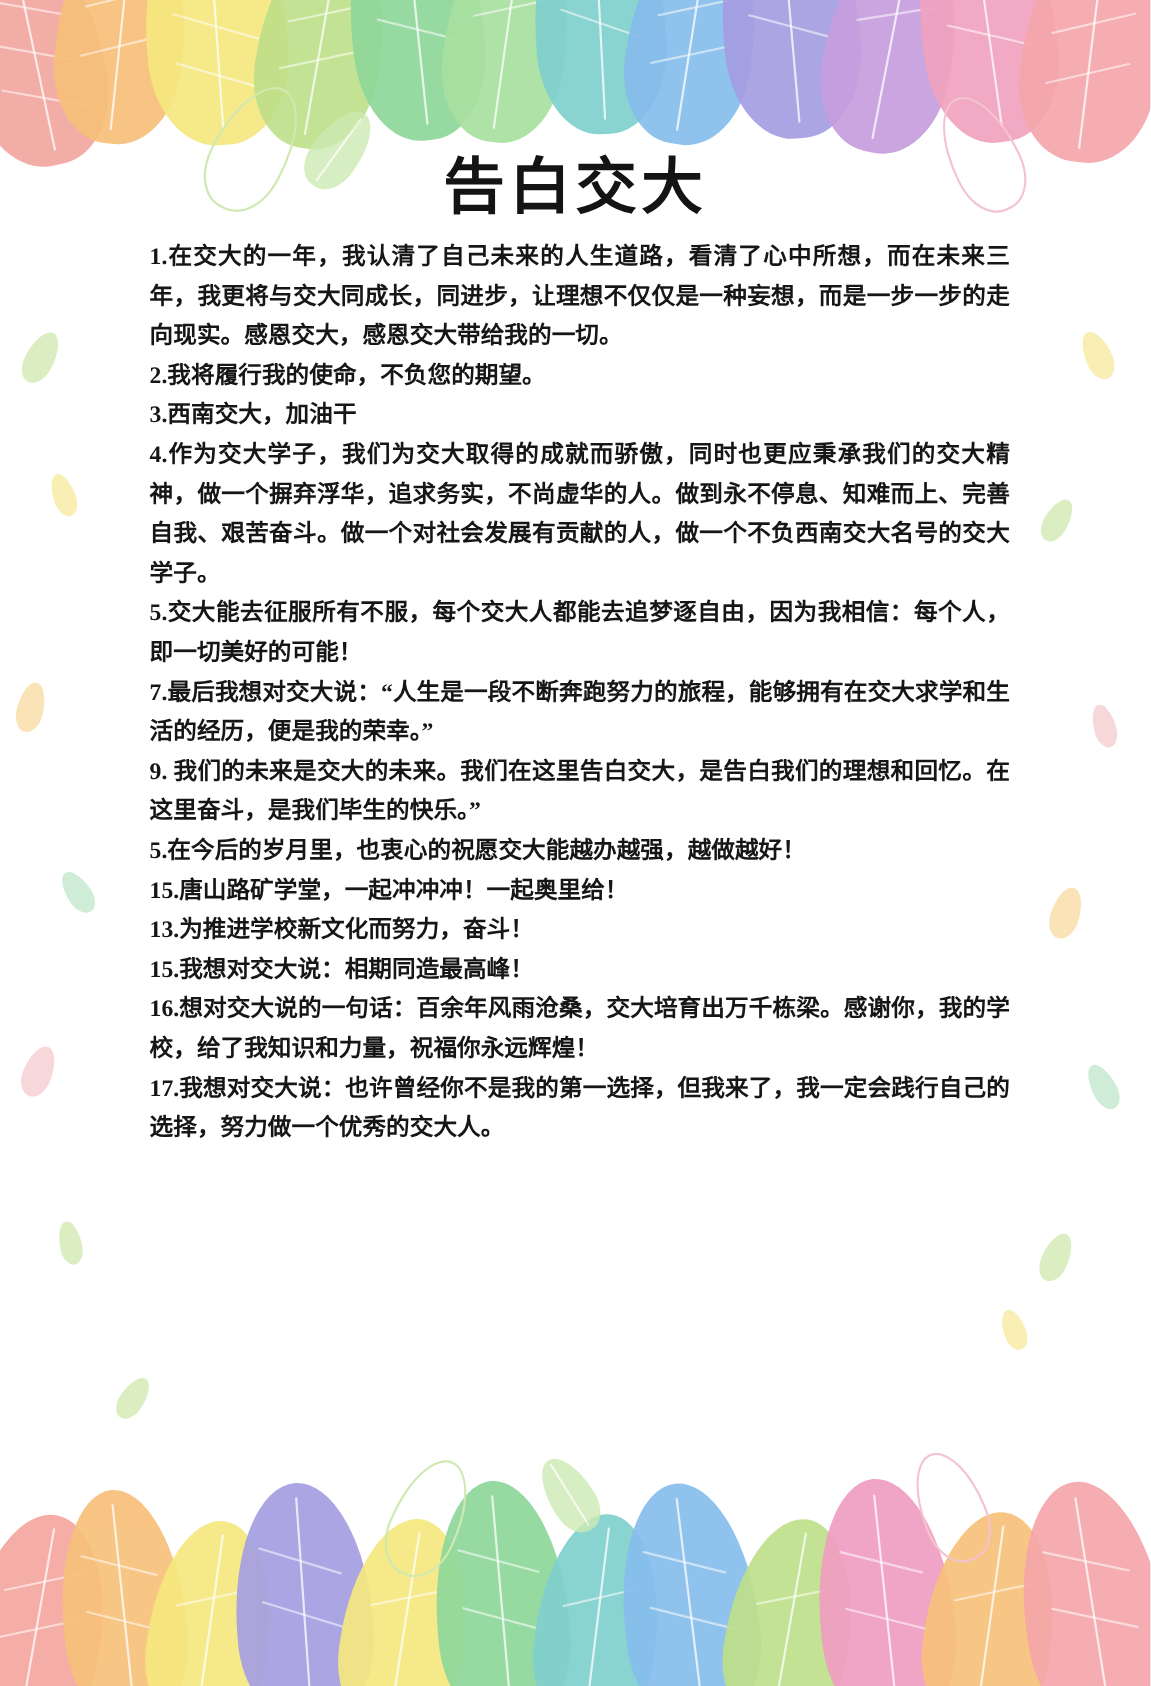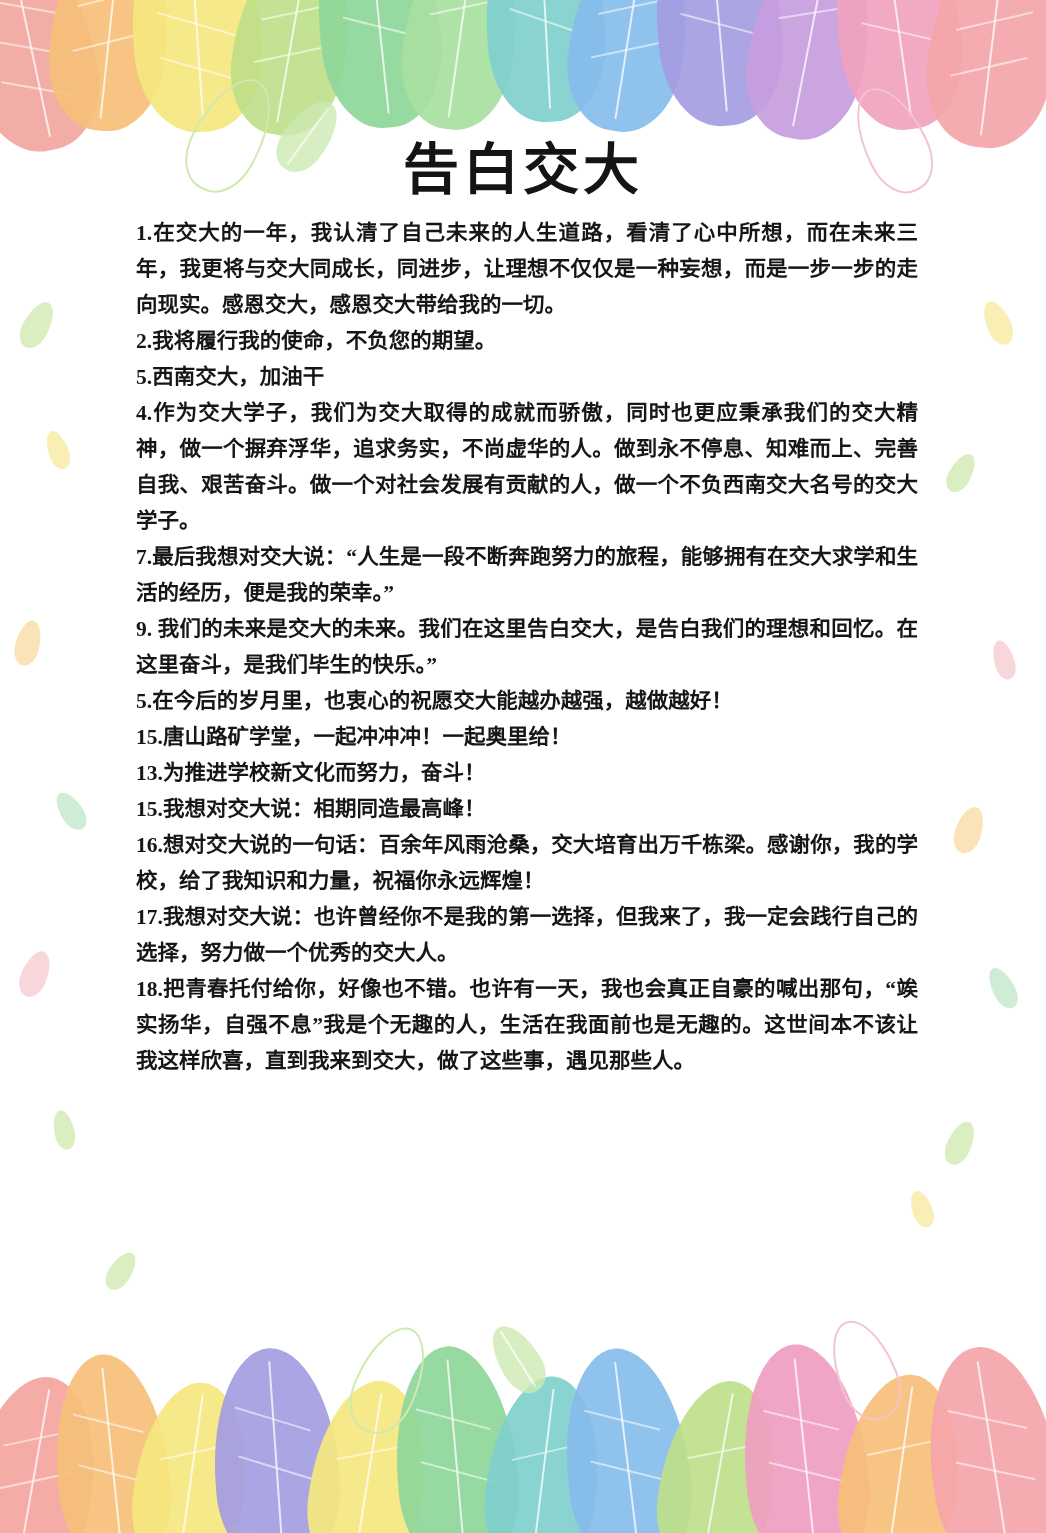--- a/index.html
+++ b/index.html
@@ -192,31 +192,31 @@
   <div class="confetti" style="left:948px; top:1120px; width:24px; height:46px; background:#cfe8ad; transform:rotate(24deg);"></div>
   <div class="confetti" style="left:912px; top:1190px; width:20px; height:38px; background:#f7e89a; transform:rotate(-20deg);"></div>
   <div class="confetti" style="left:110px; top:1250px; width:22px; height:42px; background:#cfe8ad; transform:rotate(34deg);"></div>
 
   <div class="content">
     <div class="doc-title">告白交大</div>
 
     <div class="body-text">
       <p class="para">1.在交大的一年，我认清了自己未来的人生道路，看清了心中所想，而在未来三年，我更将与交大同成长，同进步，让理想不仅仅是一种妄想，而是一步一步的走向现实。感恩交大，感恩交大带给我的一切。</p>
       <p class="para">2.我将履行我的使命，不负您的期望。</p>
-      <p class="para">5.西南交大，加油干</p>
+      <p class="para">3.西南交大，加油干</p>
       <p class="para">4.作为交大学子，我们为交大取得的成就而骄傲，同时也更应秉承我们的交大精神，做一个摒弃浮华，追求务实，不尚虚华的人。做到永不停息、知难而上、完善自我、艰苦奋斗。做一个对社会发展有贡献的人，做一个不负西南交大名号的交大学子。</p>
+      <p class="para">5.交大能去征服所有不服，每个交大人都能去追梦逐自由，因为我相信：每个人，即一切美好的可能！</p>
       <p class="para">7.最后我想对交大说：“人生是一段不断奔跑努力的旅程，能够拥有在交大求学和生活的经历，便是我的荣幸。”</p>
       <p class="para">9. 我们的未来是交大的未来。我们在这里告白交大，是告白我们的理想和回忆。在这里奋斗，是我们毕生的快乐。”</p>
       <p class="para">5.在今后的岁月里，也衷心的祝愿交大能越办越强，越做越好！</p>
       <p class="para">15.唐山路矿学堂，一起冲冲冲！一起奥里给！</p>
       <p class="para">13.为推进学校新文化而努力，奋斗！</p>
       <p class="para">15.我想对交大说：相期同造最高峰！</p>
       <p class="para">16.想对交大说的一句话：百余年风雨沧桑，交大培育出万千栋梁。感谢你，我的学校，给了我知识和力量，祝福你永远辉煌！</p>
       <p class="para">17.我想对交大说：也许曾经你不是我的第一选择，但我来了，我一定会践行自己的选择，努力做一个优秀的交大人。</p>
-      <p class="para">18.把青春托付给你，好像也不错。也许有一天，我也会真正自豪的喊出那句，“竢实扬华，自强不息”我是个无趣的人，生活在我面前也是无趣的。这世间本不该让我这样欣喜，直到我来到交大，做了这些事，遇见那些人。</p>
     </div>
   </div>
 
   <div class="leaf-band bottom">
     <div class="leaf" style="left:-26px; top:58px; width:120px; height:200px; background:#f5a6a0; transform:rotate(10deg);">
         <div class="vein"></div>
         <div class="rib" style="top:30%; transform:rotate(-22deg);"></div>
         <div class="rib" style="top:52%; transform:rotate(-22deg);"></div>
       </div>
     <div class="leaf" style="left:56px; top:36px; width:112px; height:212px; background:#f7c07a; transform:rotate(-6deg);">

